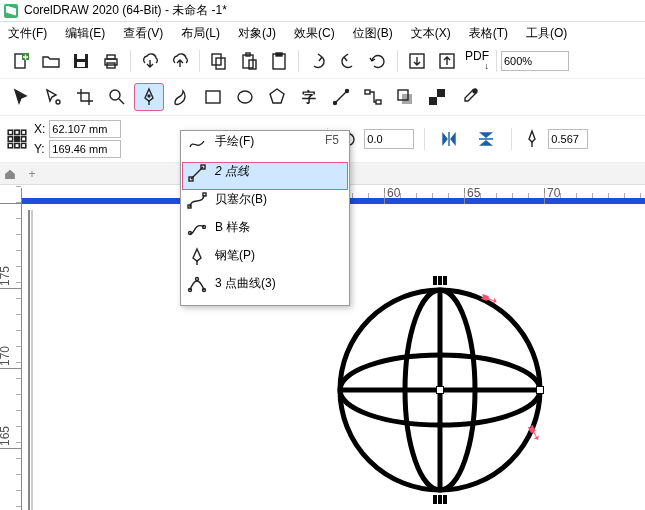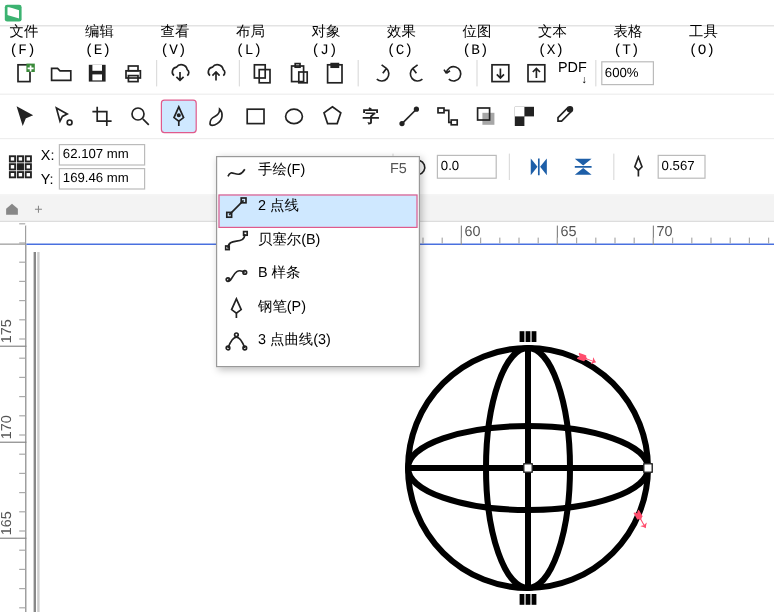--- a/index.html
+++ b/index.html
@@ -1,63 +1,64 @@
 <!DOCTYPE html>
 <html><head>
 <meta charset="utf-8">
 <style>
   * { box-sizing: border-box; margin: 0; padding: 0; font-family: "Segoe UI", "Microsoft YaHei", sans-serif; font-size: 12px; }
   body { width: 645px; height: 510px; background: #fff; overflow: hidden; position: relative; }
   .title-bar { height: 22px; background: #fff; display: flex; align-items: center; padding: 0 4px; border-bottom: 1px solid #ddd; }
   .title-bar .app-logo { width: 14px; height: 14px; background: #3cb371; border-radius: 2px; margin-right: 6px; position: relative; }
   .title-bar .app-logo::after { content: ''; position: absolute; inset: 2px; background: #fff; clip-path: polygon(0 0, 100% 30%, 100% 100%, 0 70%); }
   .menu-bar { height: 22px; display: flex; align-items: center; padding: 0 8px; }
-  .menu-bar span { margin-right: 18px; cursor: default; font-family: Liberation Mono, monospace; }
+  .menu-bar span { margin-right: 18px; cursor: default; }
   .toolbar { display: flex; align-items: center; padding: 4px 6px; border-bottom: 1px solid #eee; gap: 0; flex-wrap: nowrap; }
   .toolbar .tb-btn, .proprow .tb-btn { width: 30px; height: 26px; display: flex; align-items: center; justify-content: center; position: relative; }
   .toolbar .sep, .proprow .sep { width: 1px; height: 22px; background: #ddd; margin: 0 4px; }
   .toolbox-row { display: flex; align-items: center; padding: 4px 6px; border-bottom: 1px solid #eee; gap: 2px; }
   .tool-btn { width: 30px; height: 28px; display: flex; align-items: center; justify-content: center; border: 1px solid transparent; border-radius: 3px; }
   .tool-btn.active { border: 1.5px solid #e05a8c; background: #cfe8ff; }
   .proprow { display: flex; align-items: center; padding: 4px 6px; border-bottom: 1px solid #eee; gap: 6px; }
   .coord-box { display: grid; grid-template-columns: auto auto; gap: 2px 4px; font-size: 11px; align-items: center; }
   .coord-box input { width: 72px; height: 18px; font-size: 11px; border: 1px solid #bbb; padding: 0 2px; }
   .prop-field { height: 20px; border: 1px solid #bbb; font-size: 11px; padding: 0 2px; }
   .tabs-row { display: flex; align-items: center; background: #f3f3f3; height: 22px; border-bottom: 1px solid #ddd; }
   .tab-home { width: 20px; height: 20px; display: flex; align-items: center; justify-content: center; }
   .tab { background: #d0e7ff; border: 1px solid #aac; padding: 2px 8px; font-size: 11px; margin-left: 2px; }
   .tab-add { width: 20px; text-align: center; color: #888; margin-left: 2px; }
   .canvas-area { position: absolute; left: 0; right: 0; top: 188px; bottom: 0; background: #fff; }
-  .ruler-h { position: absolute; left: 22px; right: 0; top: 0; height: 16px; background: #fff; border-bottom: 1px solid #1d4ed8; font-size: 9px; color: #555; }
+  .ruler-h { position: absolute; left: 22px; right: 0; top: 0; height: 16px; background: #fff; border-bottom: 6px solid #1d4ed8; font-size: 9px; color: #555; }
   .ruler-h .tick { position: absolute; top: 0; height: 16px; border-left: 1px solid #888; padding-left: 2px; line-height: 10px;}
   .ruler-h .minor { position: absolute; bottom: 0; height: 5px; border-left: 1px solid #aaa; }
   .ruler-v { position: absolute; left: 0; top: 16px; bottom: 0; width: 22px; background: #fff; border-right: 1px solid #888; font-size: 9px; color: #555; }
   .ruler-v .tick { position: absolute; left: 0; width: 22px; border-top: 1px solid #888; writing-mode: vertical-rl; transform: rotate(180deg); padding-top: 2px; line-height: 10px; }
   .ruler-v .minor { position: absolute; right: 0; width: 5px; border-top: 1px solid #aaa; }
   .ruler-corner { position: absolute; left: 0; top: 0; width: 22px; height: 16px; background: #fff; border-right: 1px solid #888; border-bottom: 1px solid #888; }
   .page-edge { position: absolute; left: 28px; top: 22px; bottom: 0; width: 4px; }
   .page-edge::before { content:''; position:absolute; left:0; top:0; bottom:0; width:2px; background:#888; box-shadow: 3px 0 0 #ccc; }
   .drop-menu { position: absolute; background: #fff; border: 1px solid #999; box-shadow: 2px 2px 6px rgba(0,0,0,0.25); padding: 2px 0; z-index: 50; }
   .drop-menu .row { display: flex; height: 28px; padding: 0 10px 0 6px; gap: 8px; cursor: default; }
-  .drop-menu .row.sel { background: #cfe8ff; border: 1.5px solid #e05a8c; margin: 1px; padding: 0 8px 0 4px; }
+  .drop-menu .row.sel { background: #cfe8ff; border: 1.5px solid #e05a8c; margin: 1px; padding: 0 8px 0 4px; font-style: italic; }
   .drop-menu .ic { width: 20px; height: 20px; display: flex; align-items: center; justify-content: center; }
   .drop-menu .sc { margin-left: auto; color: #555; }
   .globe { position: absolute; left: 330px; top: 92px; width: 220px; height: 220px; }
   .sel-handle { position:absolute; width:14px; height:9px; display:flex; gap:1px; }
   .sel-handle i { width:4px; height:9px; background:#000; display:block; }
   .arrow-ann { position:absolute; color:#ff4d6d; font-size:22px; transform: rotate(20deg); }
   .mid-square { position:absolute; width:8px; height:8px; border:1px solid #000; background:#fff; }
   svg.ico { width: 20px; height: 20px; }
   svg.ico * { stroke: #222; stroke-width: 1.4; fill: none; }
 </style>
 </head>
 <body>
 
 <div class="title-bar">
   <div class="app-logo"></div>
+  <span>CorelDRAW 2020 (64-Bit) - 未命名 -1*</span>
 </div>
 
 <div class="menu-bar">
   <span>文件(F)</span>
   <span>编辑(E)</span>
   <span>查看(V)</span>
   <span>布局(L)</span>
   <span>对象(J)</span>
   <span>效果(C)</span>
   <span>位图(B)</span>
@@ -152,21 +153,21 @@
   <div class="tb-btn">
       <svg class="ico" viewBox="0 0 20 20">
         <rect x="3" y="3" width="14" height="14"></rect>
         <path d="M10 14V6m-3 3 3-3 3 3"></path>
       </svg>
     </div>
   <div class="tb-btn">
       <div style="font-size:9px;line-height:9px;text-align:right"><span>PDF</span><br>↓</div>
     </div>
   <div class="sep"></div>
-  <input class="prop-field" style="width: 44px;" value="600%">
+  <input class="prop-field" style="width: 68px;" value="600%">
 </div>
 
 <div class="toolbox-row">
   <div class="tool-btn">
       <svg class="ico" viewBox="0 0 20 20">
         <path d="M4 3l4 13 2-5 5-2z" style="fill:#222"></path>
       </svg>
     </div>
   <div class="tool-btn">
       <svg class="ico" viewBox="0 0 20 20">

